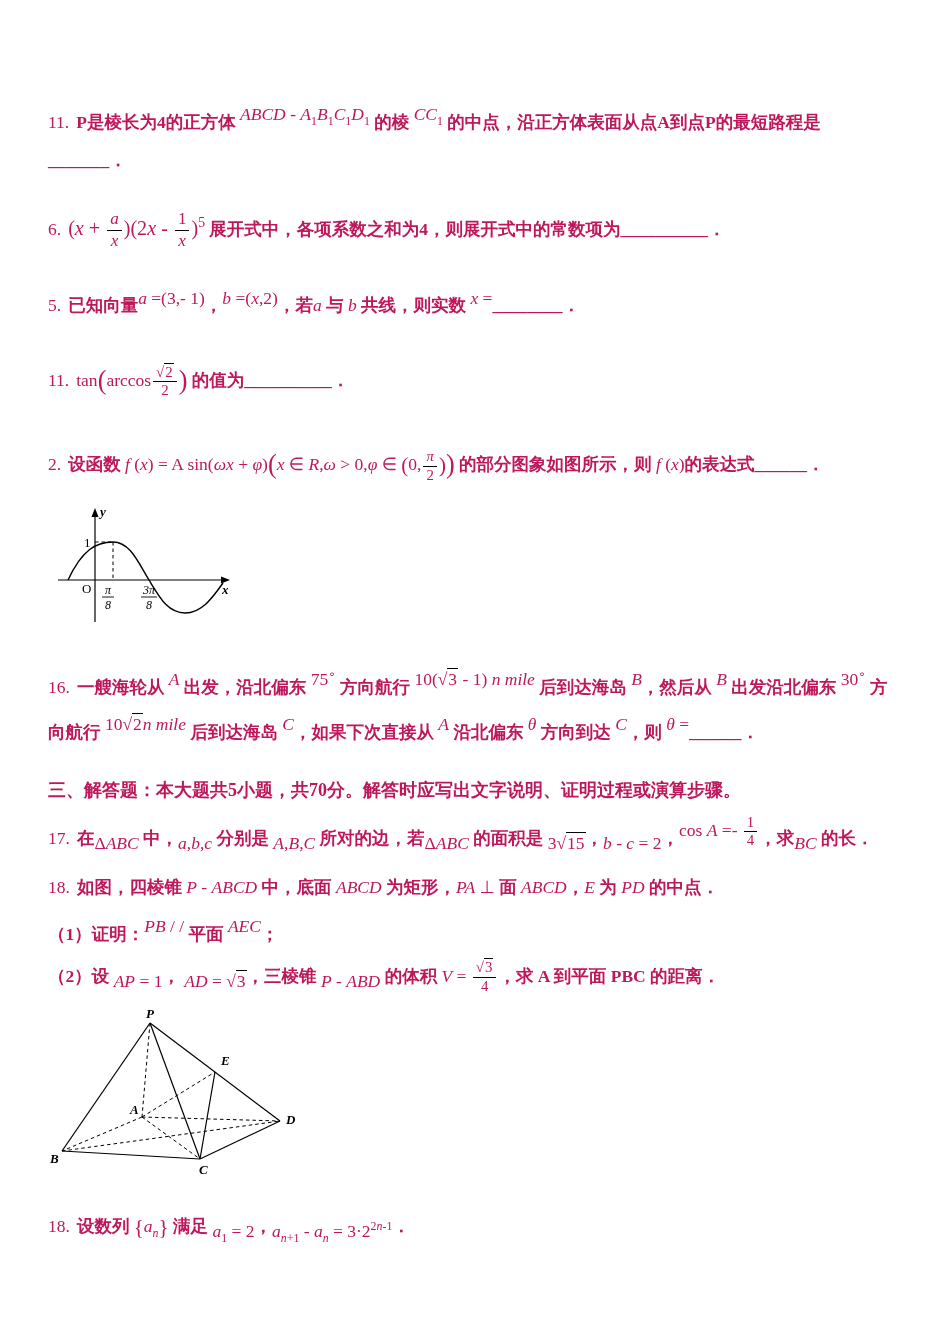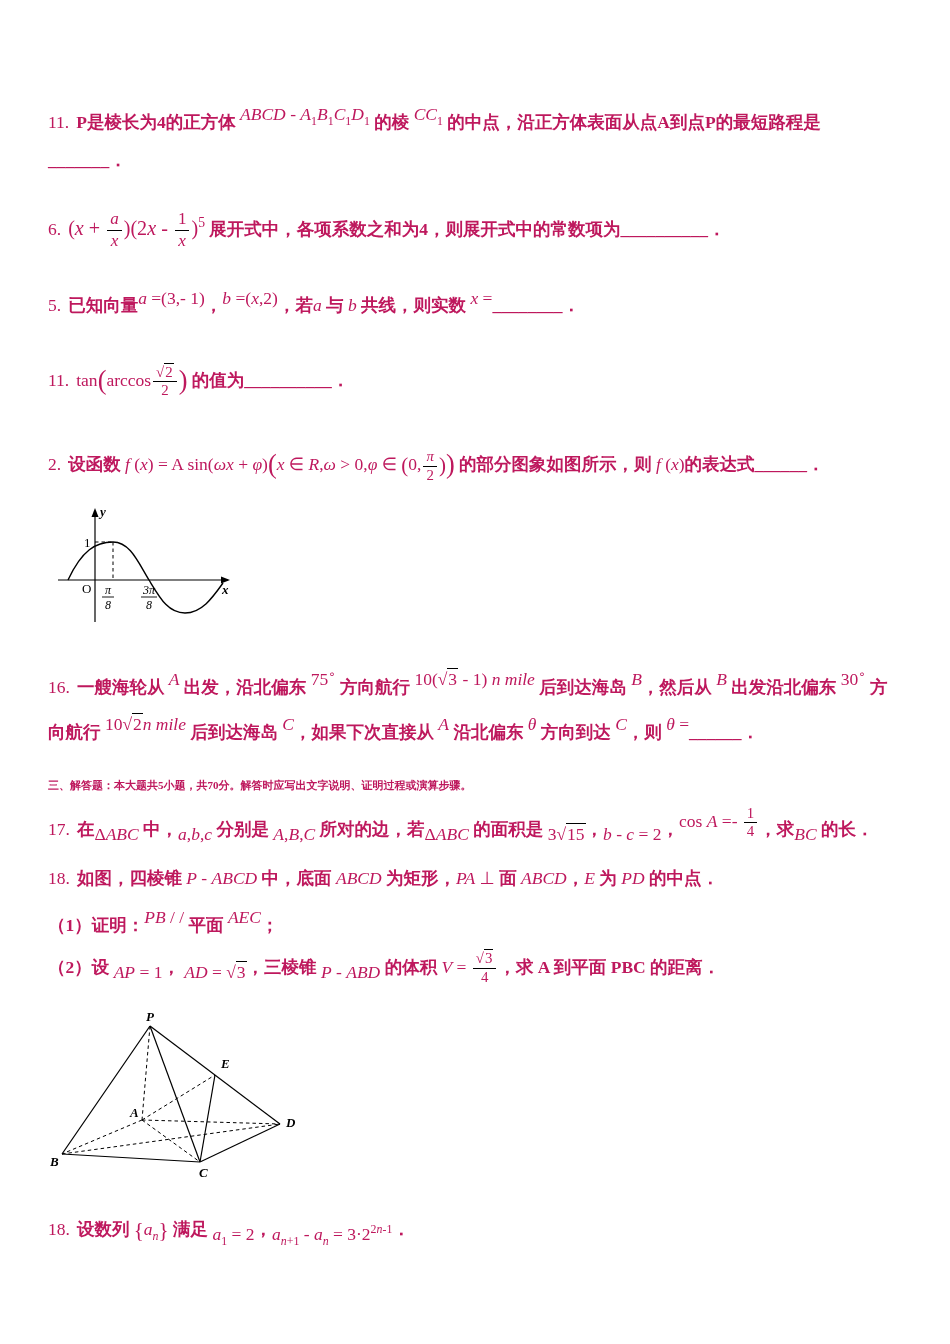--- a/index.html
+++ b/index.html
@@ -18,21 +18,21 @@
     font-size: 17.5px;
     font-weight: bold;
     line-height: 2.15;
     margin-bottom: 28px;
   }
   .pnum {
     font-weight: normal;
     margin-right: 7px;
   }
   .section-header {
-    font-size: 11px;
+    font-size: 18px;
     font-weight: bold;
     margin: 26px 0 10px 0;
   }
   
   .m { font-family: "Liberation Serif", serif; font-weight: normal; }
   .m i { font-style: italic; }
   .m.big { font-size: 1.15em; margin-top: 46px; }
   .raise { vertical-align: 0.45em; display: inline-block; }
   .lower { vertical-align: -0.3em; display: inline-block; }
   .frac {
@@ -146,21 +146,21 @@
   </div>
 
   <div class="problem" style="margin-bottom:2px;">
     <span class="pnum">18.</span><span class="pcontent">如图，四棱锥 <span class="m"><i>P</i> - <i>ABCD</i></span> 中，底面 <span class="m"><i>ABCD</i></span> 为矩形，<span class="m"><i>PA</i> ⊥</span> 面 <span class="m"><i>ABCD</i></span>，<span class="m"><i>E</i></span> 为 <span class="m"><i>PD</i></span> 的中点．</span>
   </div>
 
   <div class="problem" style="margin-bottom:4px;">
     <span class="pcontent">（1）证明：<span class="m raise"><i>PB</i> / /</span> 平面 <span class="m raise"><i>AEC</i></span>；</span>
   </div>
 
-  <div class="problem" style="margin-bottom:18px;">
+  <div class="problem" style="margin-bottom:6px;">
     <span class="pcontent">（2）设 <span class="m lower"><i>AP</i> = 1</span>，&nbsp;<span class="m lower"><i>AD</i> = <span class="sqrt"><span class="rad">3</span></span></span>，三棱锥 <span class="m lower"><i>P</i> - <i>ABD</i></span> 的体积 <span class="m"><i>V</i> = <span class="frac">
             <span class="fnum"><span class="sqrt"><span class="rad">3</span></span></span>
             <span class="fden">4</span>
           </span></span>，求 A 到平面 PBC 的距离．</span>
   </div>
 
   <div class="figure">
     <svg class="fig-svg" width="252" height="172" viewBox="0 0 252 172">
 
       <line class="edge" x1="100" y1="16" x2="12" y2="144"></line>

